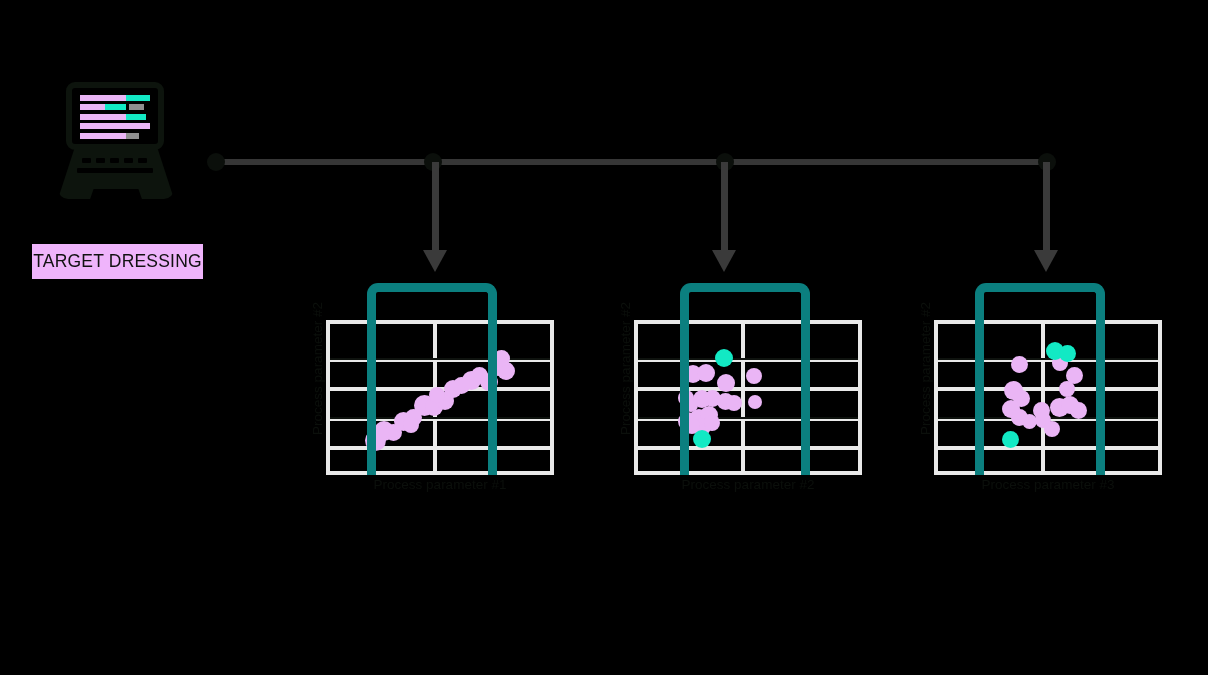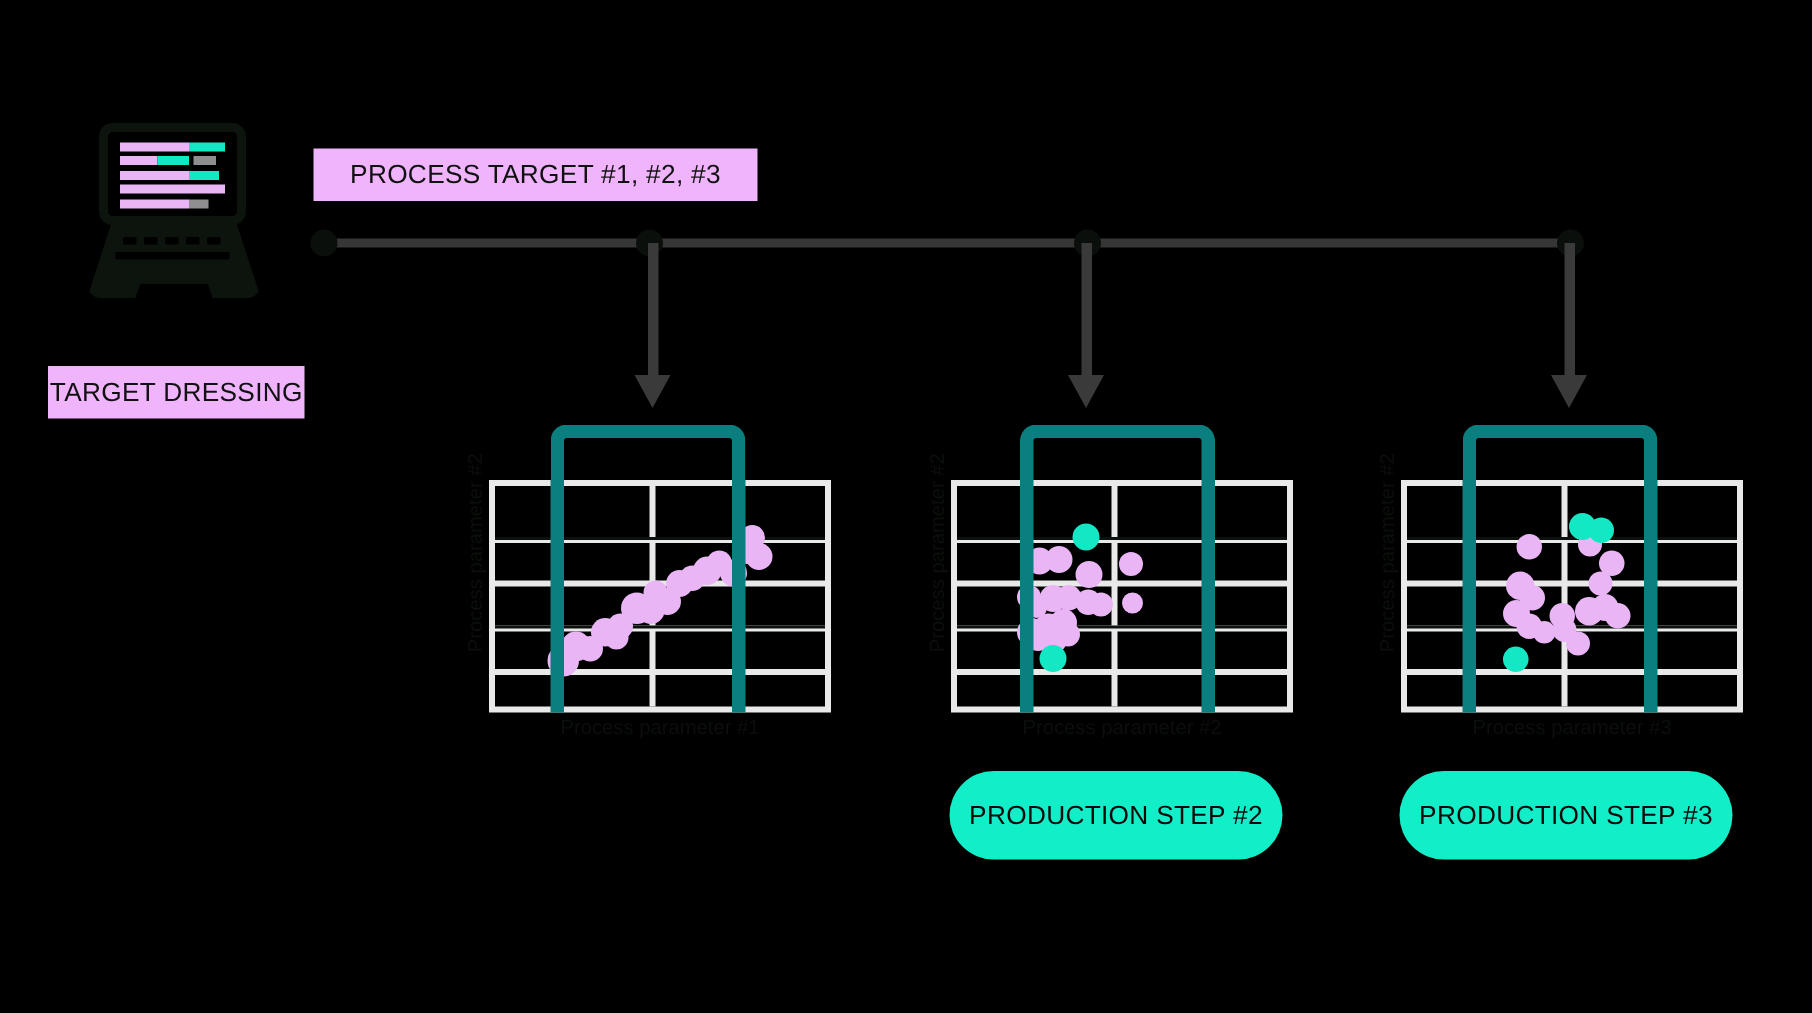--- a/index.html
+++ b/index.html
@@ -306,21 +306,20 @@
         <div class="key" style="left:72px;top:13px;width:9px;height:5px"></div>
         <div class="key" style="left:86px;top:13px;width:9px;height:5px"></div>
         <div class="key" style="left:25px;top:23px;width:76px;height:5px"></div>
       </div>
       <div class="laptop-foot"></div>
     </div>
   </div>
 
   <div class="pink-label" id="order-dressing-label">TARGET DRESSING</div>
 
-  <div class="pink-label" id="process-target-label">PROCESS TARGET #1, #2, #3</div>
 
   <div class="timeline-line"></div>
   <div class="timeline-node n1"></div>
   <div class="timeline-node n2"></div>
   <div class="timeline-node n3"></div>
   <div class="timeline-node n4"></div>
 
   <div class="arrow a1">
     <div class="shaft"></div>
       <div class="head"></div>
@@ -433,16 +432,14 @@
       <div class="pt cyan" style="left:49%;top:12%;width:18px;height:18px"></div>
       <div class="pt cyan" style="left:55%;top:14%;width:17px;height:17px"></div>
       <div class="pt cyan" style="left:29%;top:73%;width:17px;height:17px"></div>
     </div>
     <div class="brace-bar" style="left:73px"></div>
     <div class="brace-bar" style="left:194px"></div>
     <div class="axis-label-x">Process parameter #3</div>
     <div class="axis-label-y">Process parameter #2</div>
   </div>
 
-  <div class="step-pill s2">PRODUCTION STEP #2</div>
-  <div class="step-pill s3">PRODUCTION STEP #3</div>
 
 </div>
 
 </body></html>

